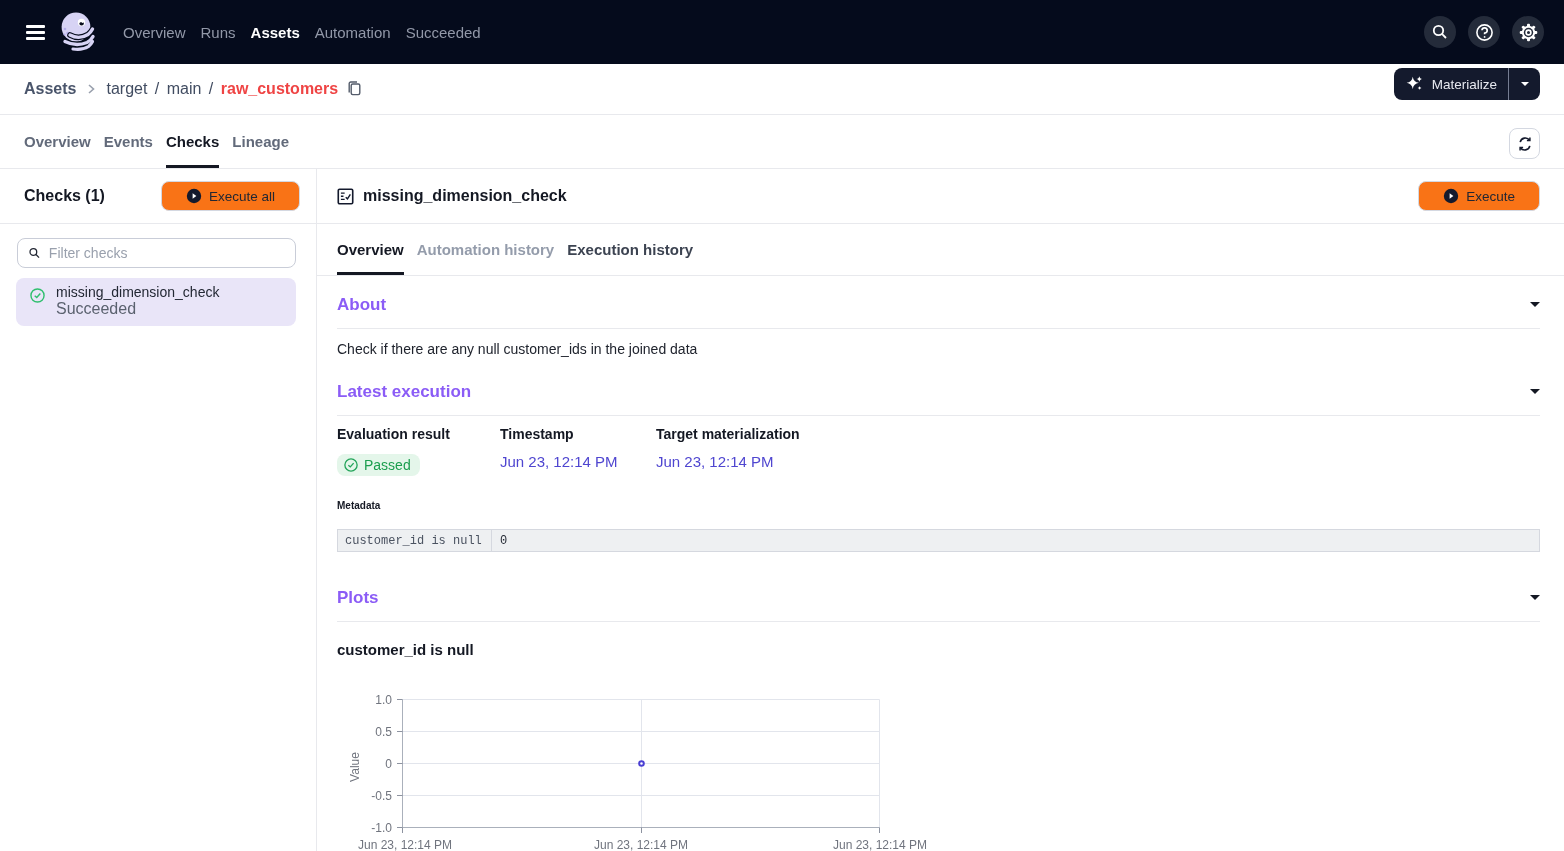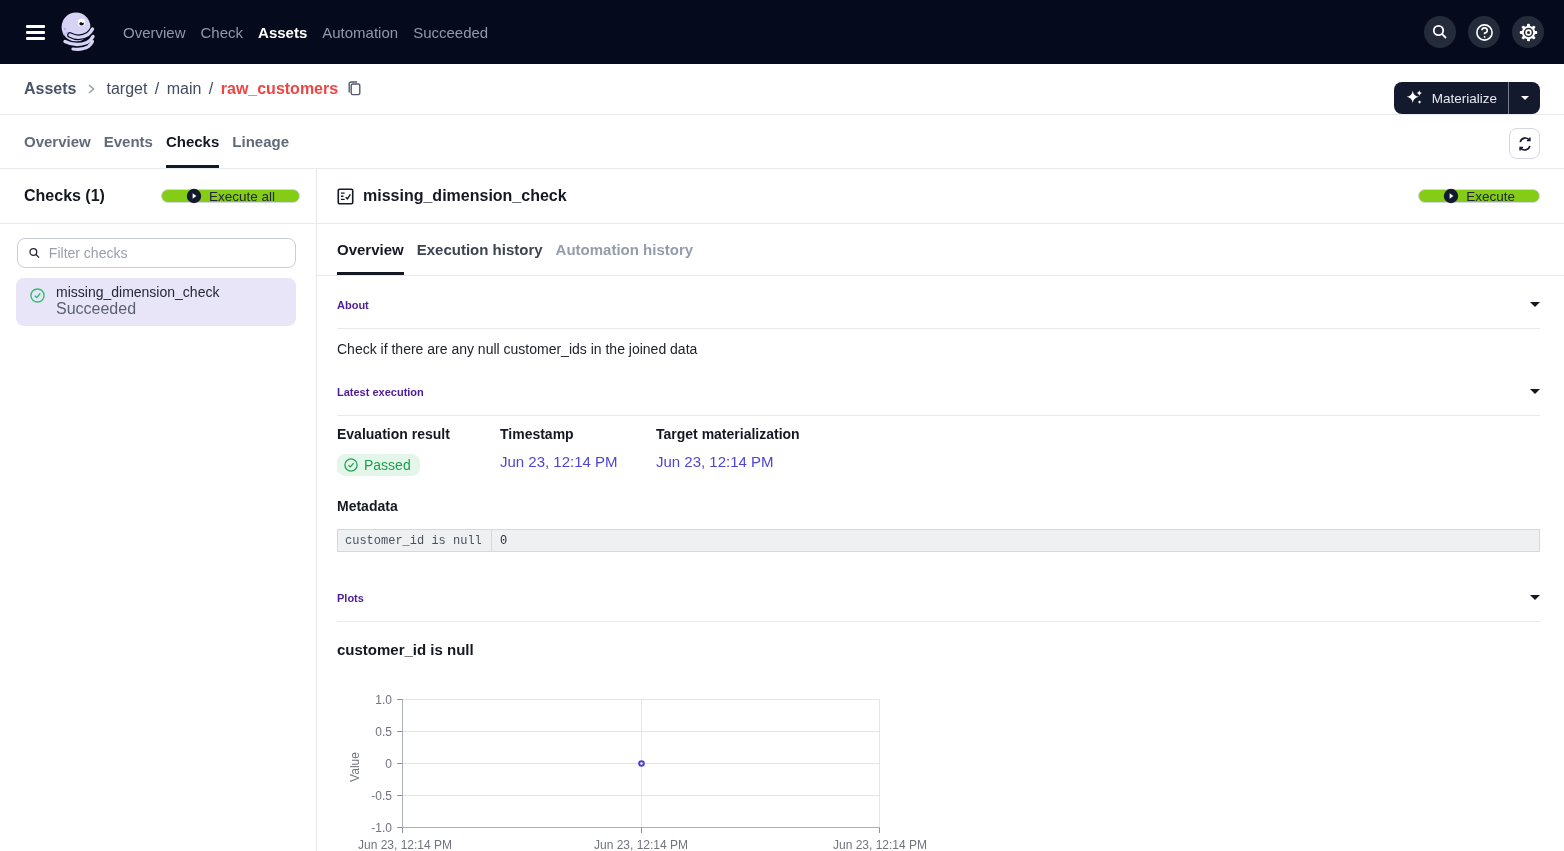--- a/index.html
+++ b/index.html
@@ -12,57 +12,57 @@
 .nav a{font-size:15px;color:#9298a8;text-decoration:none}
 .nav a.active{color:#fff;font-weight:bold}
 .topicons{position:absolute;right:20px;top:16px;display:flex;gap:12px}
 .cbtn{width:32px;height:32px;border-radius:50%;background:#242b3a;display:flex;align-items:center;justify-content:center}
 .crumbrow{height:51px;display:flex;align-items:center;padding-left:24px;border-bottom:1px solid #e8e9ed;position:relative}
 .crumbrow .bc1{font-size:16px;font-weight:bold;color:#4a556b}
 .crumbrow .bc2{font-size:16px;font-weight:normal;color:#414c61;word-spacing:3px}
 .crumbrow .bc3{font-size:16px;font-weight:bold;color:#ef4444}
 .chev{margin:0 9px}
 .copyic{margin-left:9px}
-.matbtn{position:absolute;right:24px;top:18px;height:32px;background:#141a2d;border-radius:8px;display:flex;align-items:stretch;color:#e7e9f0}
+.matbtn{position:absolute;right:24px;top:4px;height:32px;background:#141a2d;border-radius:8px;display:flex;align-items:stretch;color:#e7e9f0}
 .matbtn .m1{display:flex;align-items:center;padding:0 11px 0 10px;font-size:13.5px;gap:7px}
 .matbtn .m2{display:flex;align-items:center;justify-content:center;width:32px;border-left:1px solid #767d92}
 .tabsrow{height:54px;display:flex;align-items:stretch;padding-left:24px;gap:13px;border-bottom:1px solid #e8e9ed}
 .tabsrow .tab{display:flex;align-items:center;font-size:15px;font-weight:bold;color:#626a7a;position:relative}
 .tabsrow .tab.active{color:#141823}
 .tabsrow .tab.active::after{content:"";position:absolute;left:0;right:0;bottom:0;height:3px;background:#141823}
 .content{display:flex;height:683px}
 .aside{width:317px;border-right:1px solid #e8e9ed;flex-shrink:0}
 .panelhead{height:55px;border-bottom:1px solid #e8e9ed;display:flex;align-items:center;justify-content:space-between;padding:0 16px 0 24px}
 .panelhead h2{font-size:16px;color:#141823}
-.btn{height:14px;background:#84cc16;border:1px solid #d4d8e1;border-radius:8px;display:inline-flex;align-items:center;gap:7px;padding:0 24px;font-size:13.5px;color:#222733}
+.btn{height:30px;background:#f97316;border:1px solid #d4d8e1;border-radius:8px;display:inline-flex;align-items:center;gap:7px;padding:0 24px;font-size:13.5px;color:#222733}
 .filter{margin:14px 20px 0 17px;height:30px;border:1px solid #c9cdd8;border-radius:8px;display:flex;align-items:center;padding:0 10px;gap:8px}
 .filter input{border:none;outline:none;font-size:14px;color:#737373;font-family:"Liberation Sans",sans-serif;width:100%}
 .filter input::placeholder{color:#99a0ad}
 .checkitem{margin:10px 20px 0 16px;height:48px;background:#e9e5f8;border-radius:8px;display:flex;align-items:flex-start;padding:6px 12px 0 14px;gap:11px}
 .checkitem .tt{font-size:14px;color:#232834;line-height:17px}
 .checkitem .st{font-size:16px;color:#5a616e;line-height:15px}
 .main{flex:1;min-width:0}
 .mainhead{height:55px;border-bottom:1px solid #e8e9ed;display:flex;align-items:center;padding:0 24px 0 20px;gap:9px}
 .mainhead h1{font-size:16px;color:#141823}
 .mainhead .sp{flex:1}
 .maintabs{height:52px;display:flex;align-items:stretch;padding-left:20px;gap:13px;border-bottom:1px solid #e8e9ed}
 .maintabs .tab{display:flex;align-items:center;font-size:15px;font-weight:bold;position:relative;color:#3c4351}
 .maintabs .tab.active{color:#141823}
 .maintabs .tab.active::after{content:"";position:absolute;left:0;right:0;bottom:0;height:3px;background:#141823}
 .maintabs .tab.dis{color:#949cab}
 .sectionwrap{padding:0 24px 0 20px}
 .sechead{height:53px;border-bottom:1px solid #e8e9ed;display:flex;align-items:center;justify-content:space-between;padding-top:5px}
-.sechead h3{font-size:11px;color:#4c1d95}
+.sechead h3{font-size:17px;color:#8b5cf6}
 .caret{width:0;height:0;border-left:5px solid transparent;border-right:5px solid transparent;border-top:5px solid #141823}
 .abouttext{margin-top:10px;font-size:14px;color:#20242e;line-height:20px}
 .cols{display:flex;margin-top:8px}
 .col h4{font-size:14px;color:#141823;line-height:20px}
 .badge{margin-top:10px;height:22px;background:#e4f6ea;border-radius:8px;display:inline-flex;align-items:center;gap:6px;padding:0 9px 0 7px;font-size:14px;color:#1b9e4e}
 .linkt{margin-top:9px;font-size:15px;color:#4f46d0}
-.metah{margin-top:20px;font-size:14px;font-weight:bold;color:#141823;line-height:20px}
+.metah{margin-top:20px;font-size:10px;font-weight:bold;color:#141823;line-height:20px}
 .metatable{margin-top:13px;display:flex;border:1px solid #d5d8df;background:#eef0f2;height:23px;width:1203px}
 .metatable .k{width:154px;border-right:1px solid #d5d8df;display:flex;align-items:center;padding-left:7px;font-family:"Liberation Mono",monospace;font-size:12px;color:#4a5260;white-space:nowrap}
 .metatable .v{flex:1;display:flex;align-items:center;padding-left:8px;font-family:"Liberation Mono",monospace;font-size:12px;color:#262b36}
 .plottitle{margin-top:18px;font-size:15px;font-weight:bold;color:#141823;line-height:20px}
 .chart{position:relative;margin-top:0}
 </style>
 </head>
 <body>
 <div class="topbar">
   <div class="burger">
@@ -81,21 +81,21 @@
       <path d="M15 40 Q24 41.5 30.5 37.5 Q33 35.5 34.5 32.5" stroke="#050b1c" stroke-width="5.2"></path>
       <path d="M12 26 Q21 31 30 25.5 Q33 23 34.5 20" stroke="#d7d3f4" stroke-width="3.4"></path>
       <path d="M7 32.5 Q18 38 29 33.5 Q33 31.5 35 27.5" stroke="#d7d3f4" stroke-width="3.4"></path>
       <path d="M15 40 Q24 41.5 30.5 37.5 Q33 35.5 34.5 32.5" stroke="#d7d3f4" stroke-width="3.2"></path>
     </g>
     <circle cx="23.5" cy="13.5" r="3.7" fill="#fff"></circle>
     <path d="M21.3 14.2 A 2.2 2.2 0 0 0 25.9 14.2 L 25.9 13.4 L 24.5 14.1 L 23 12.9 L 21.8 13.8 Z" fill="#0b0f1e"></path>
   </svg>
   <div class="nav">
     <a>Overview</a>
-      <a>Check</a>
+      <a>Runs</a>
       <a class="active">Assets</a>
       <a>Automation</a>
       <a>Succeeded</a>
   </div>
   <div class="topicons">
     <div class="cbtn">
         <svg width="18" height="18" viewBox="0 0 18 18" fill="none" stroke="#fff" stroke-width="1.8">
           <circle cx="7.5" cy="7.5" r="4.7"></circle>
           <path d="M11.2 11.2 L15 15"></path>
         </svg>
@@ -189,22 +189,22 @@
         </svg>
       <h1>missing_dimension_check</h1>
       <div class="sp"></div>
       <button class="btn"><svg width="16" height="16" viewBox="0 0 16 16">
             <circle cx="8" cy="8" r="7.2" fill="#141a2d"></circle>
             <path d="M6.6 5.2 L10.4 8 L6.6 10.8 Z" fill="#fff"></path>
           </svg>Execute</button>
     </div>
     <div class="maintabs">
       <div class="tab active">Overview</div>
+      <div class="tab dis">Automation history</div>
       <div class="tab">Execution history</div>
-      <div class="tab dis">Automation history</div>
     </div>
     <div class="sectionwrap">
       <div class="sechead">
           <h3>About</h3>
           <div class="caret"></div>
         </div>
       <div class="abouttext">Check if there are any null customer_ids in the joined data</div>
       <div class="sechead" style="margin-top:4px">
           <h3>Latest execution</h3>
           <div class="caret"></div>

